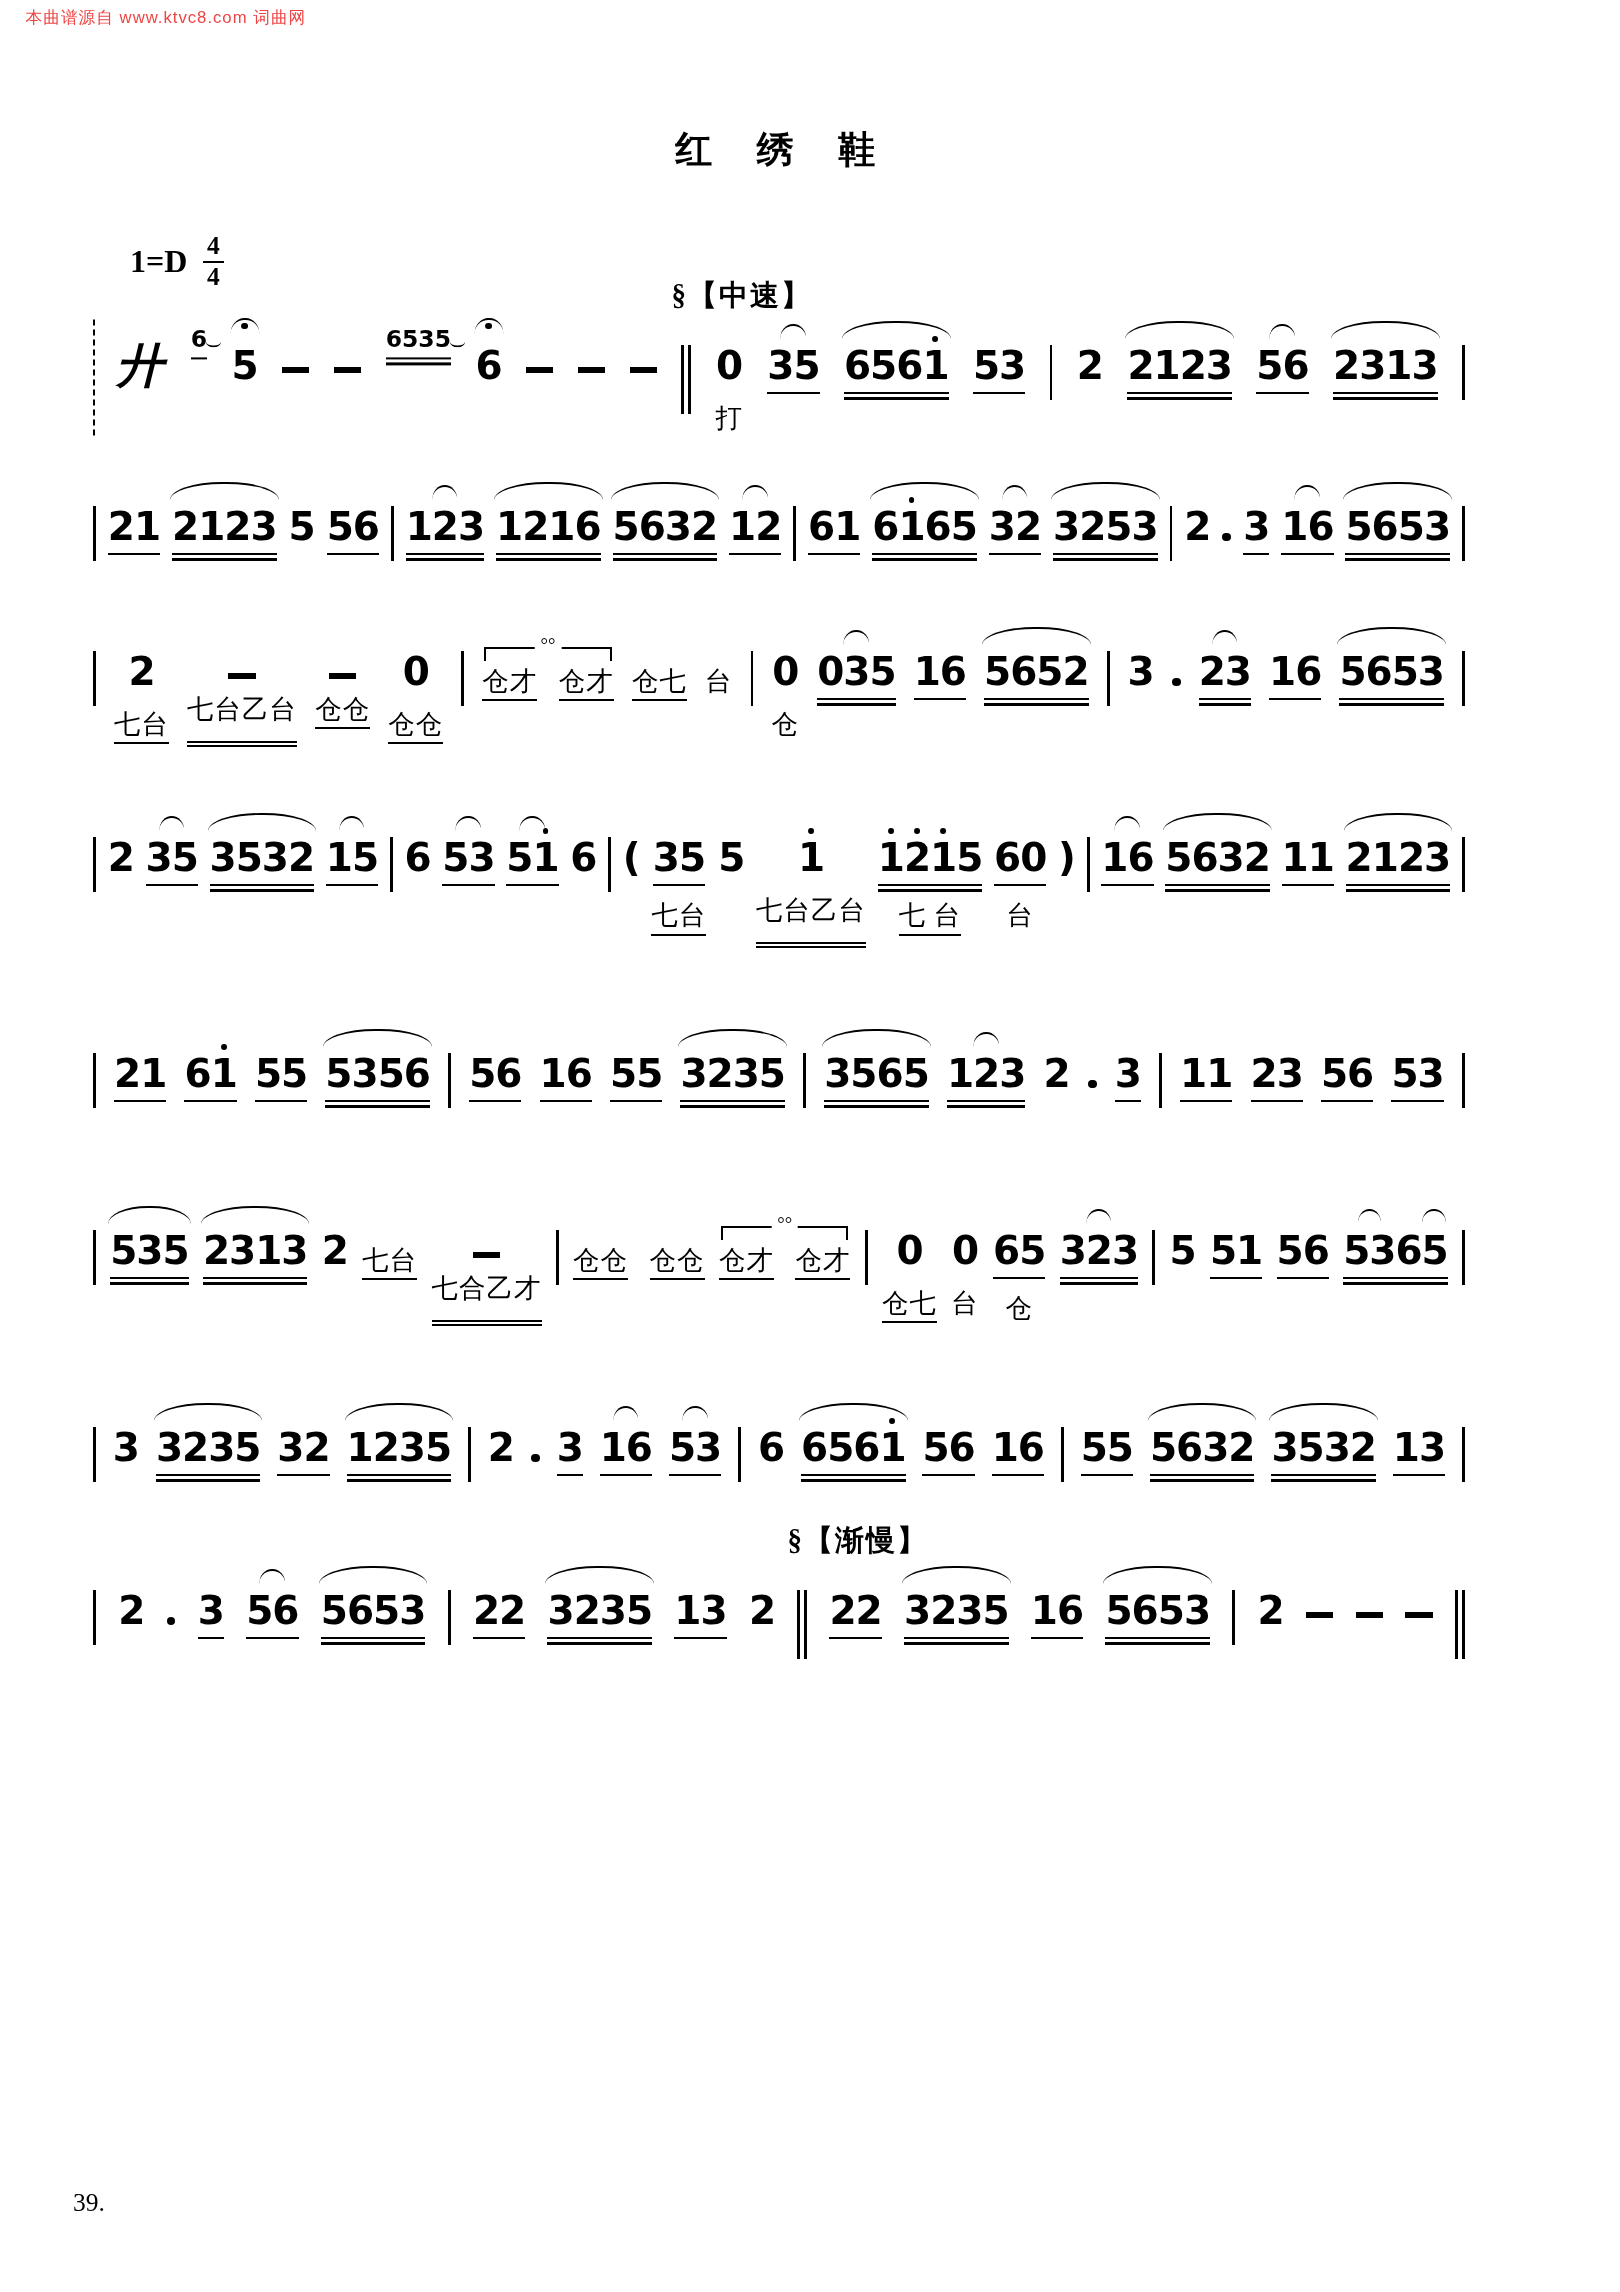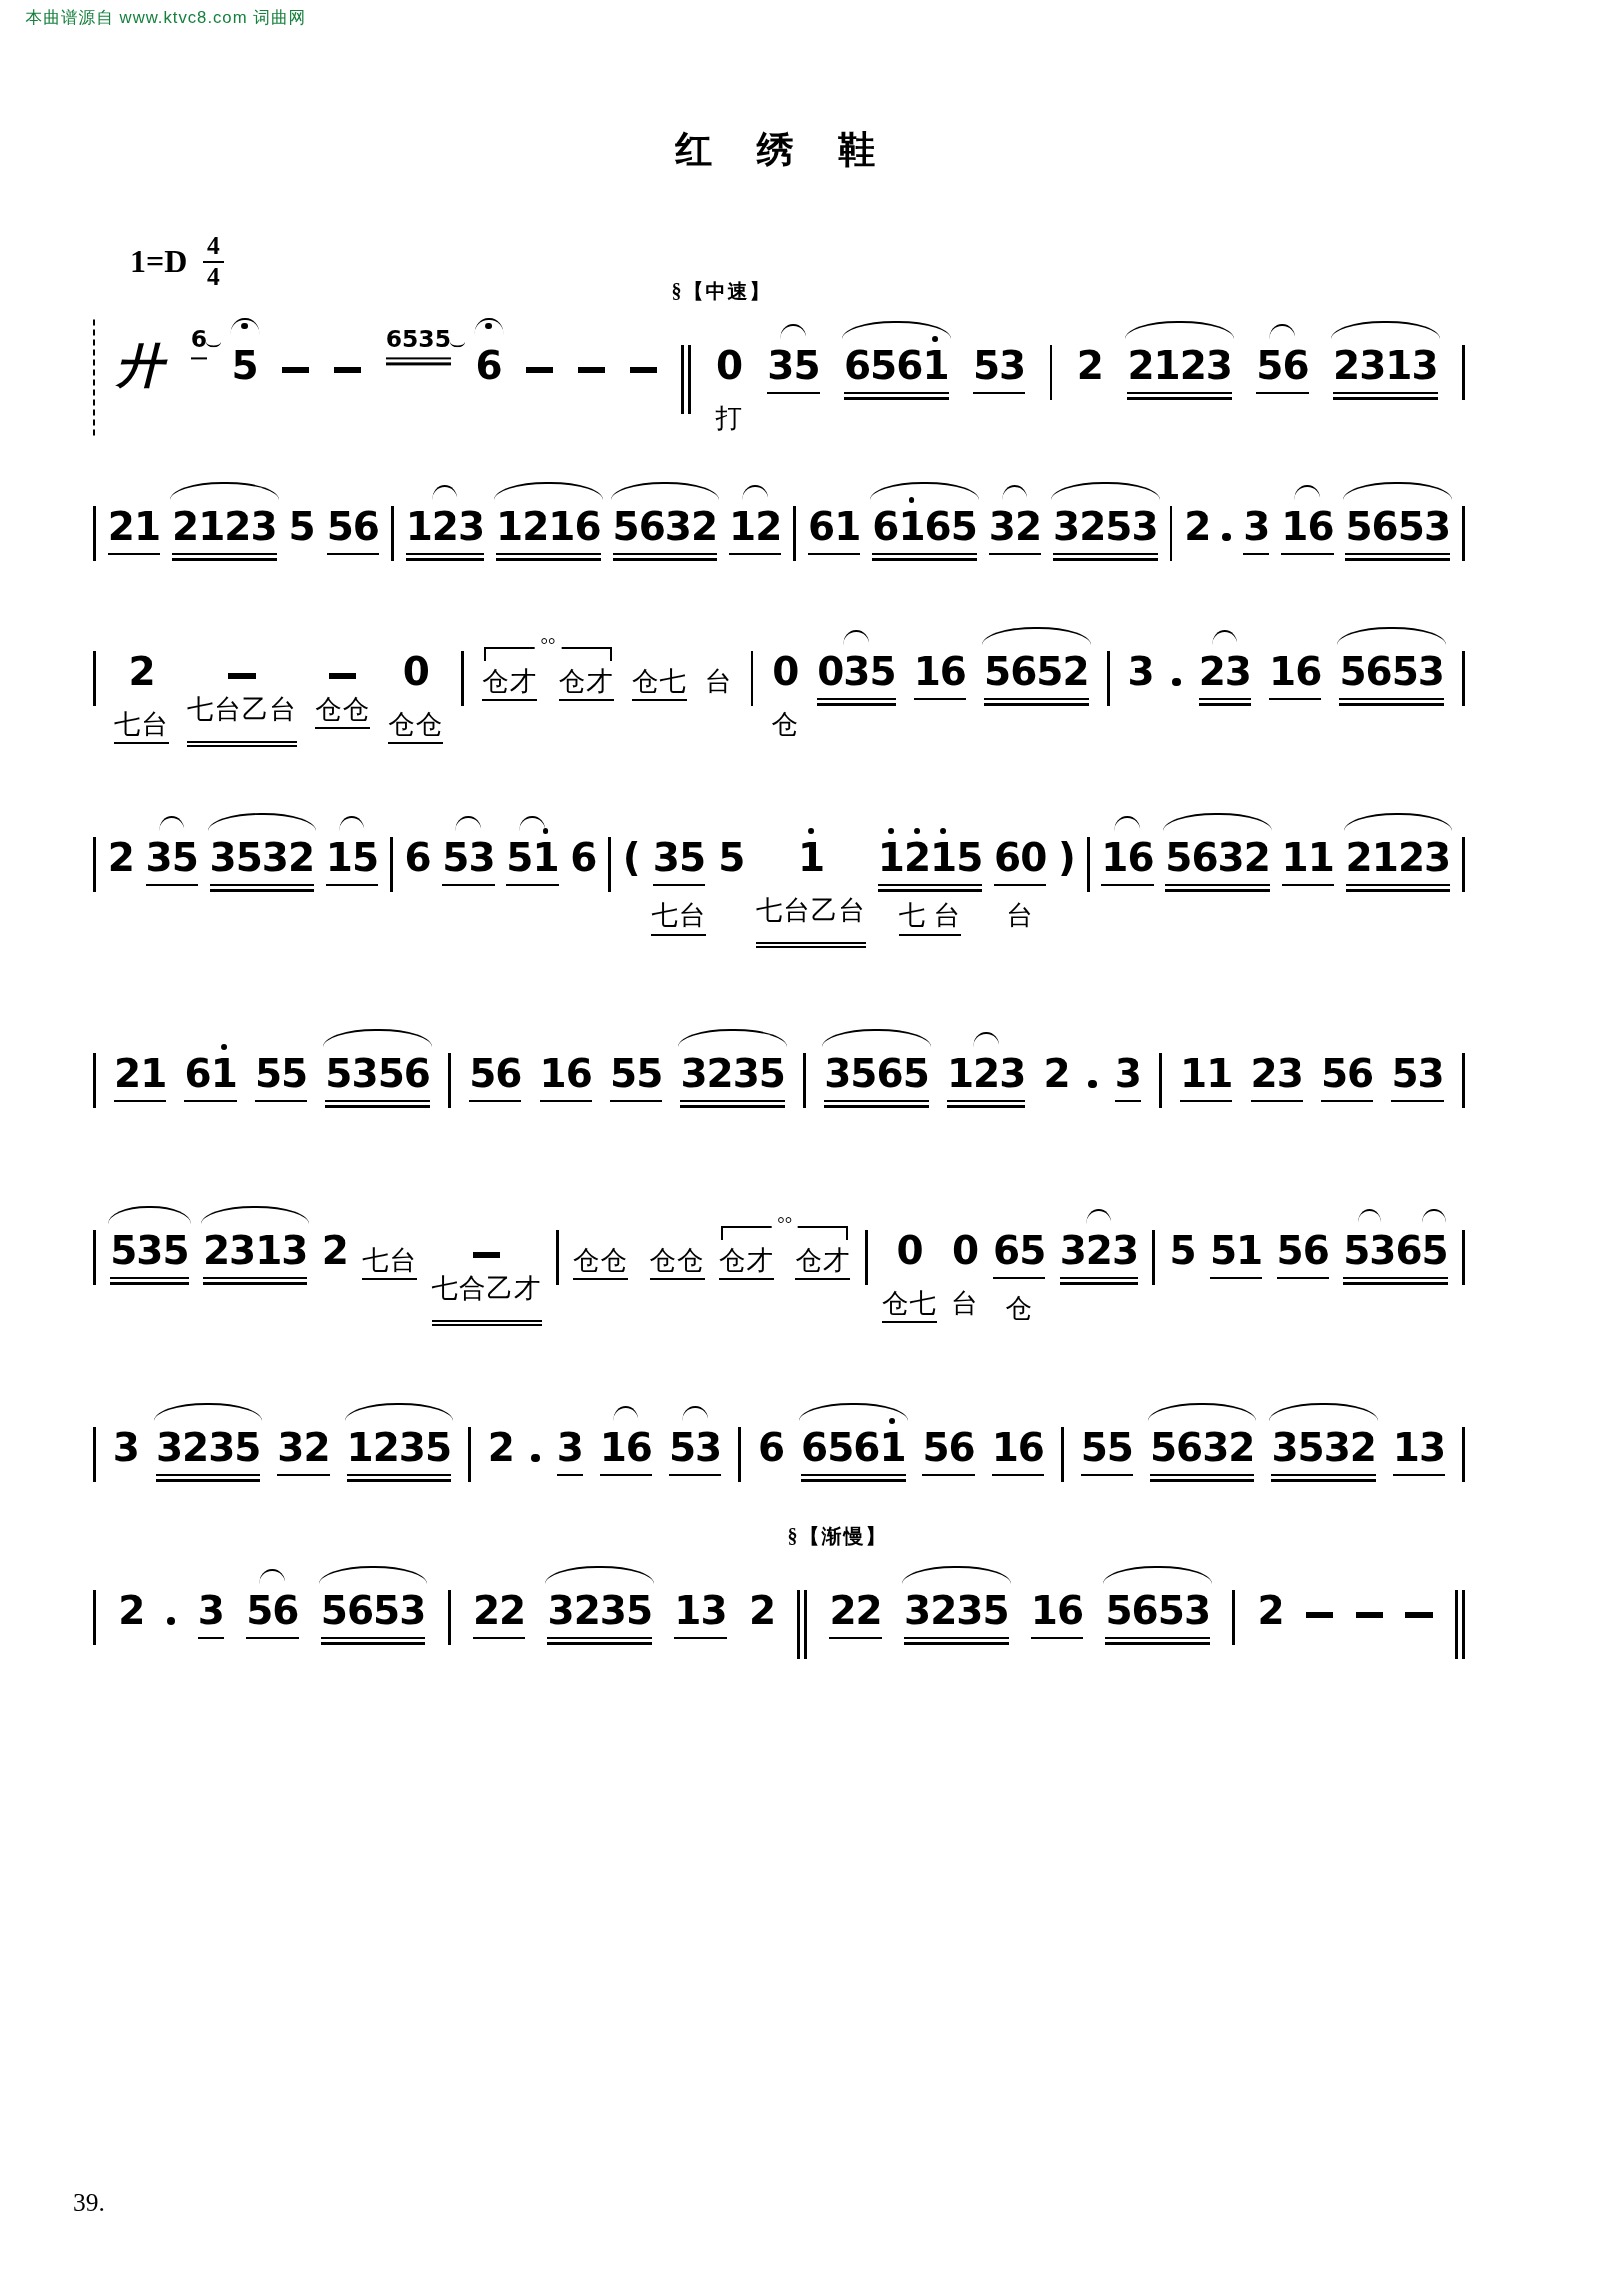--- a/index.html
+++ b/index.html
@@ -44,40 +44,40 @@
   .dbar i{display:block;width:2.9px;height:69px;background:#000;}
   .dashbar{width:0;height:116px;border-left:2.9px dashed #000;transform:translateY(-25.5px);}
   .free{font-family:"Liberation Serif", serif;font-size:47px;font-weight:bold;
         transform:skewX(-14deg) translateY(-3.9px);}
   .dashtok .dashline{width:27.4px;height:6.9px;background:#000;margin-top:21.6px;}
   .dottok .dotmark{width:8.8px;height:8.8px;border-radius:50%;background:#000;margin-top:26.5px;}
   .grace{transform:translateY(-17.6px);}
   .grace .nt{font-size:23.5px;letter-spacing:0;}
   .grace::after{content:'';position:absolute;right:-13.7px;bottom:11.8px;width:14.7px;height:8.8px;
         border-bottom:2.9px solid #000;border-radius:0 0 50% 50%;}
-  .above{position:absolute;top:-65px;left:-9.8px;white-space:nowrap;font-size:20px;
+  .above{position:absolute;top:-65px;left:-9.8px;white-space:nowrap;font-size:29px;
          font-weight:bold;font-family:"Liberation Serif", serif;letter-spacing:2px;}
   .sub{margin-top:15.7px;font-family:"Liberation Serif", serif;font-size:26.5px;font-weight:normal;
        letter-spacing:1px;white-space:nowrap;}
   .su1{border-bottom:2px solid #000;padding-bottom:2.9px;}
   .su2{position:relative;border-bottom:2px solid #000;padding-bottom:17px;}
   .su2::after{content:'';position:absolute;left:0;right:0;bottom:-5.9px;height:2px;background:#000;}
   .grp{position:relative;display:inline-flex;gap:21.6px;align-items:flex-start;}
   .grp.brk::before{content:'';position:absolute;top:-3.9px;left:2px;right:2px;height:11.8px;
        border-top:2px solid #000;border-left:2px solid #000;border-right:2px solid #000;}
   .grp.brk::after{content:'\00B0 \00B0';position:absolute;top:-16.7px;left:50%;
        transform:translateX(-50%);font-size:18.6px;font-weight:normal;background:#fff;padding:0 5.9px;}
   .footer{position:absolute;top:1727px;left:211px;font-size:27.4px;letter-spacing:2px;}
   .pageno{position:absolute;top:2188px;left:73px;font-size:25.5px;}
 </style>
 </head>
 <body>
 
 <div class="page">
-  <div class="watermark" style="color: #15803d;">本曲谱源自 www.ktvc8.com 词曲网</div>
+  <div class="watermark" style="color: #ef4444;">本曲谱源自 www.ktvc8.com 词曲网</div>
   <div class="title">红 绣 鞋</div>
   <div class="keysig">
     <span>1=D</span>
     <span class="frac">
       <span class="fn">4</span>
       <span class="fd">4</span>
     </span>
   </div>
   <div id="score">
       <div class="mline" style="top: 345px;">

